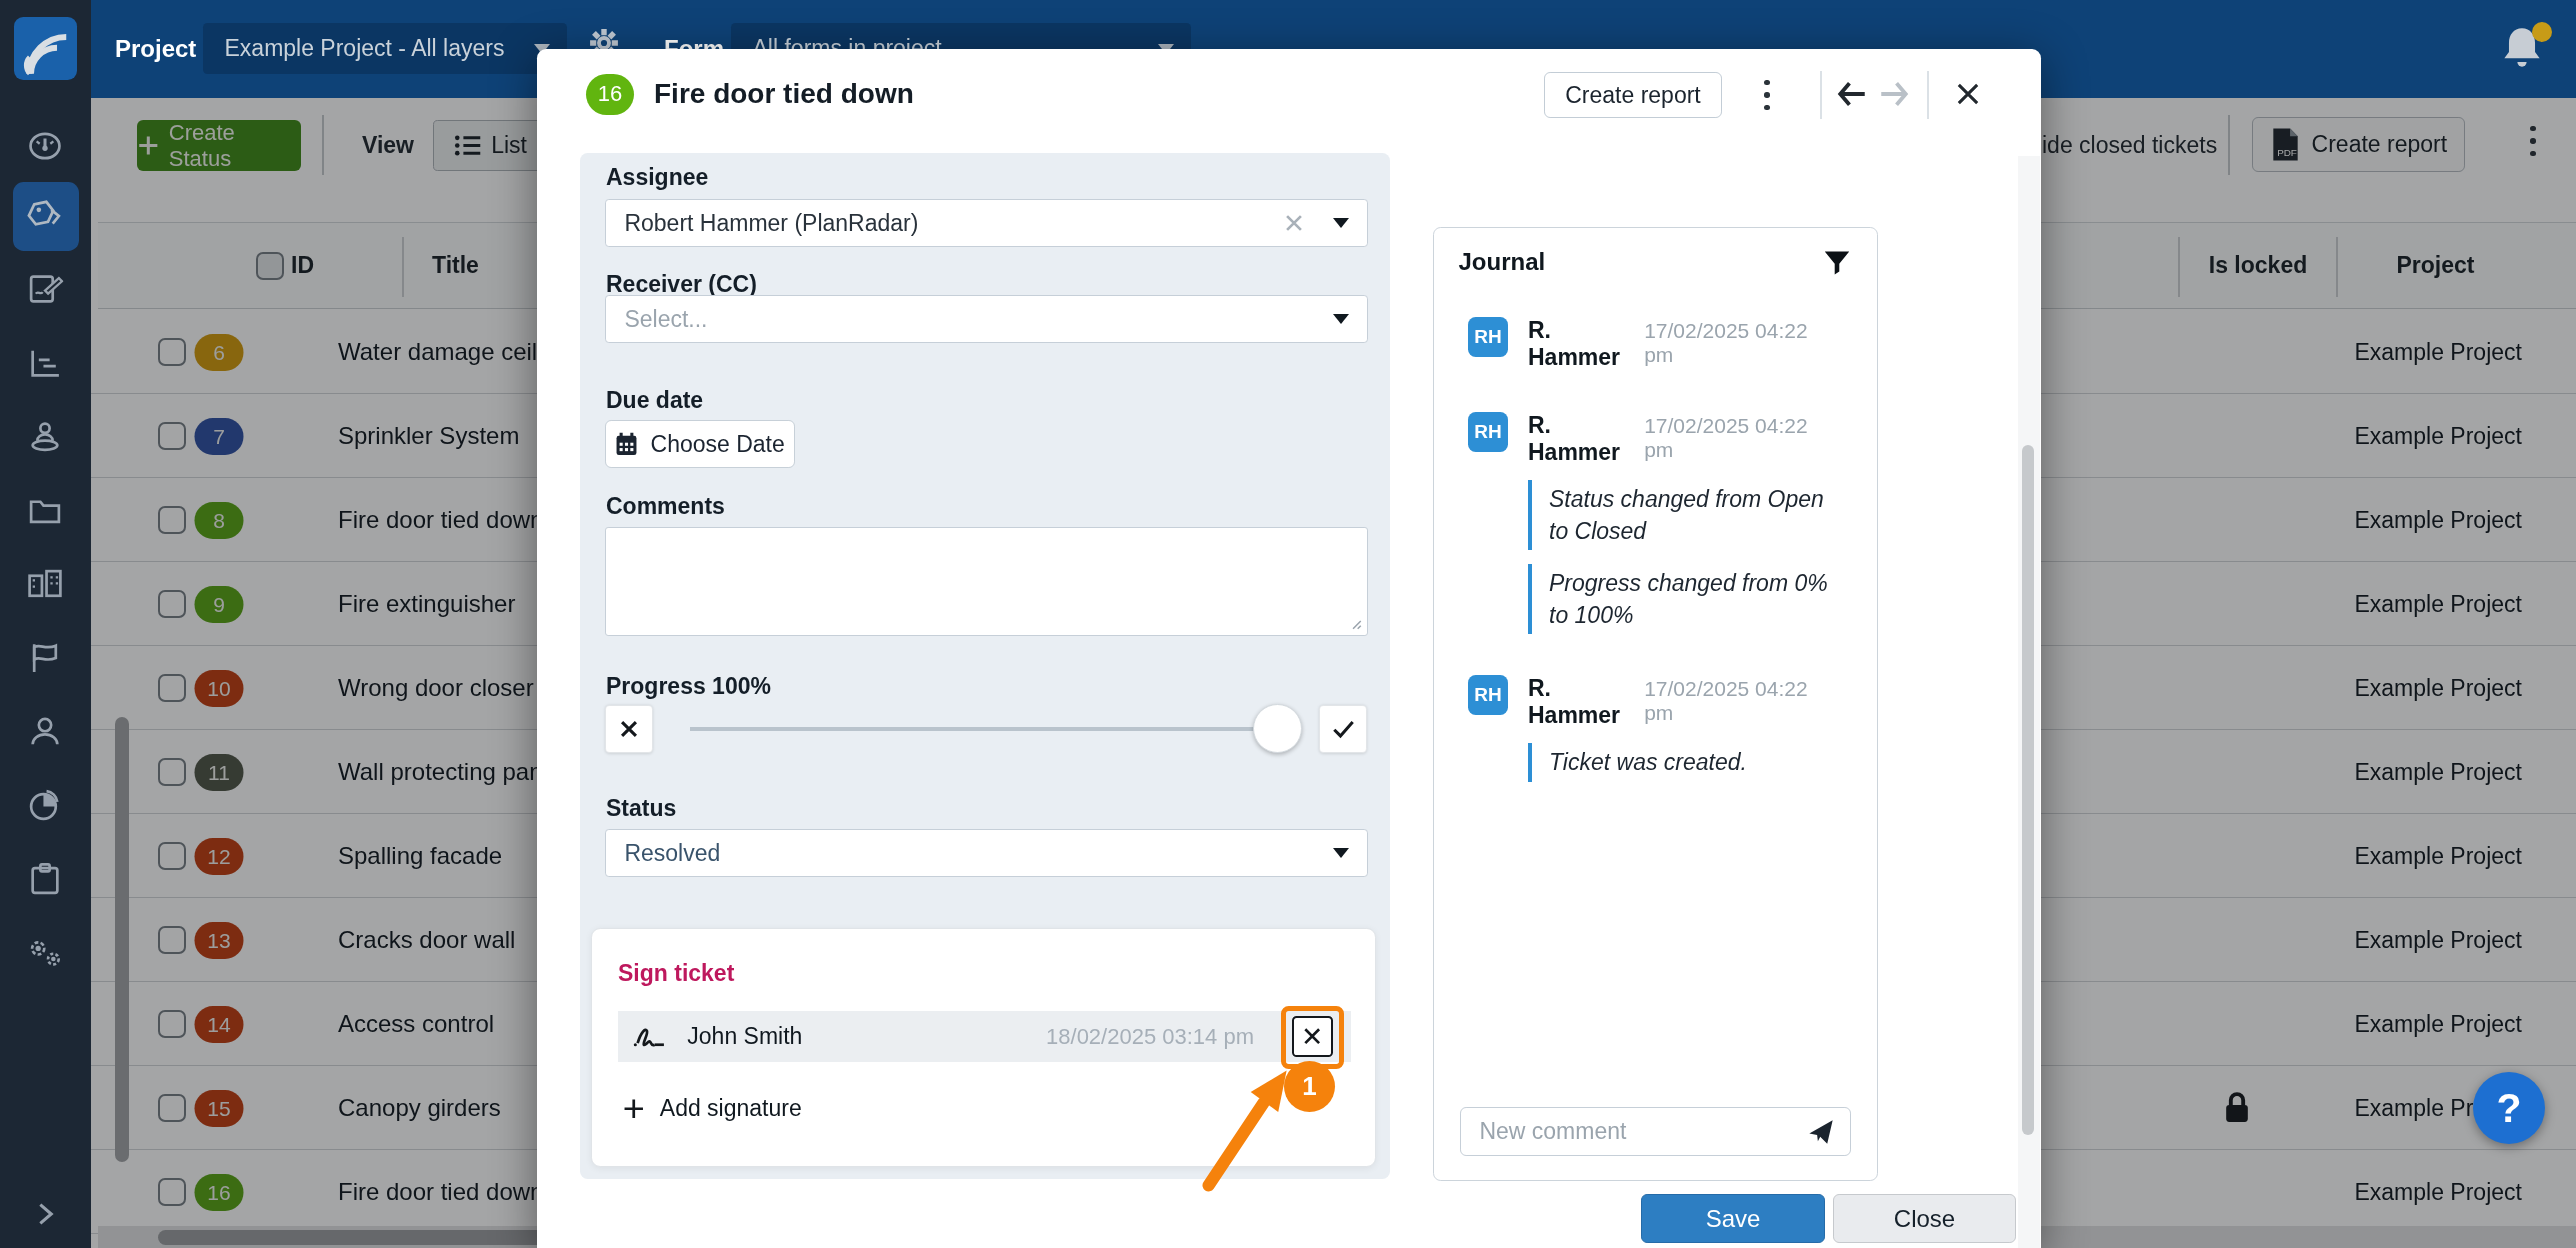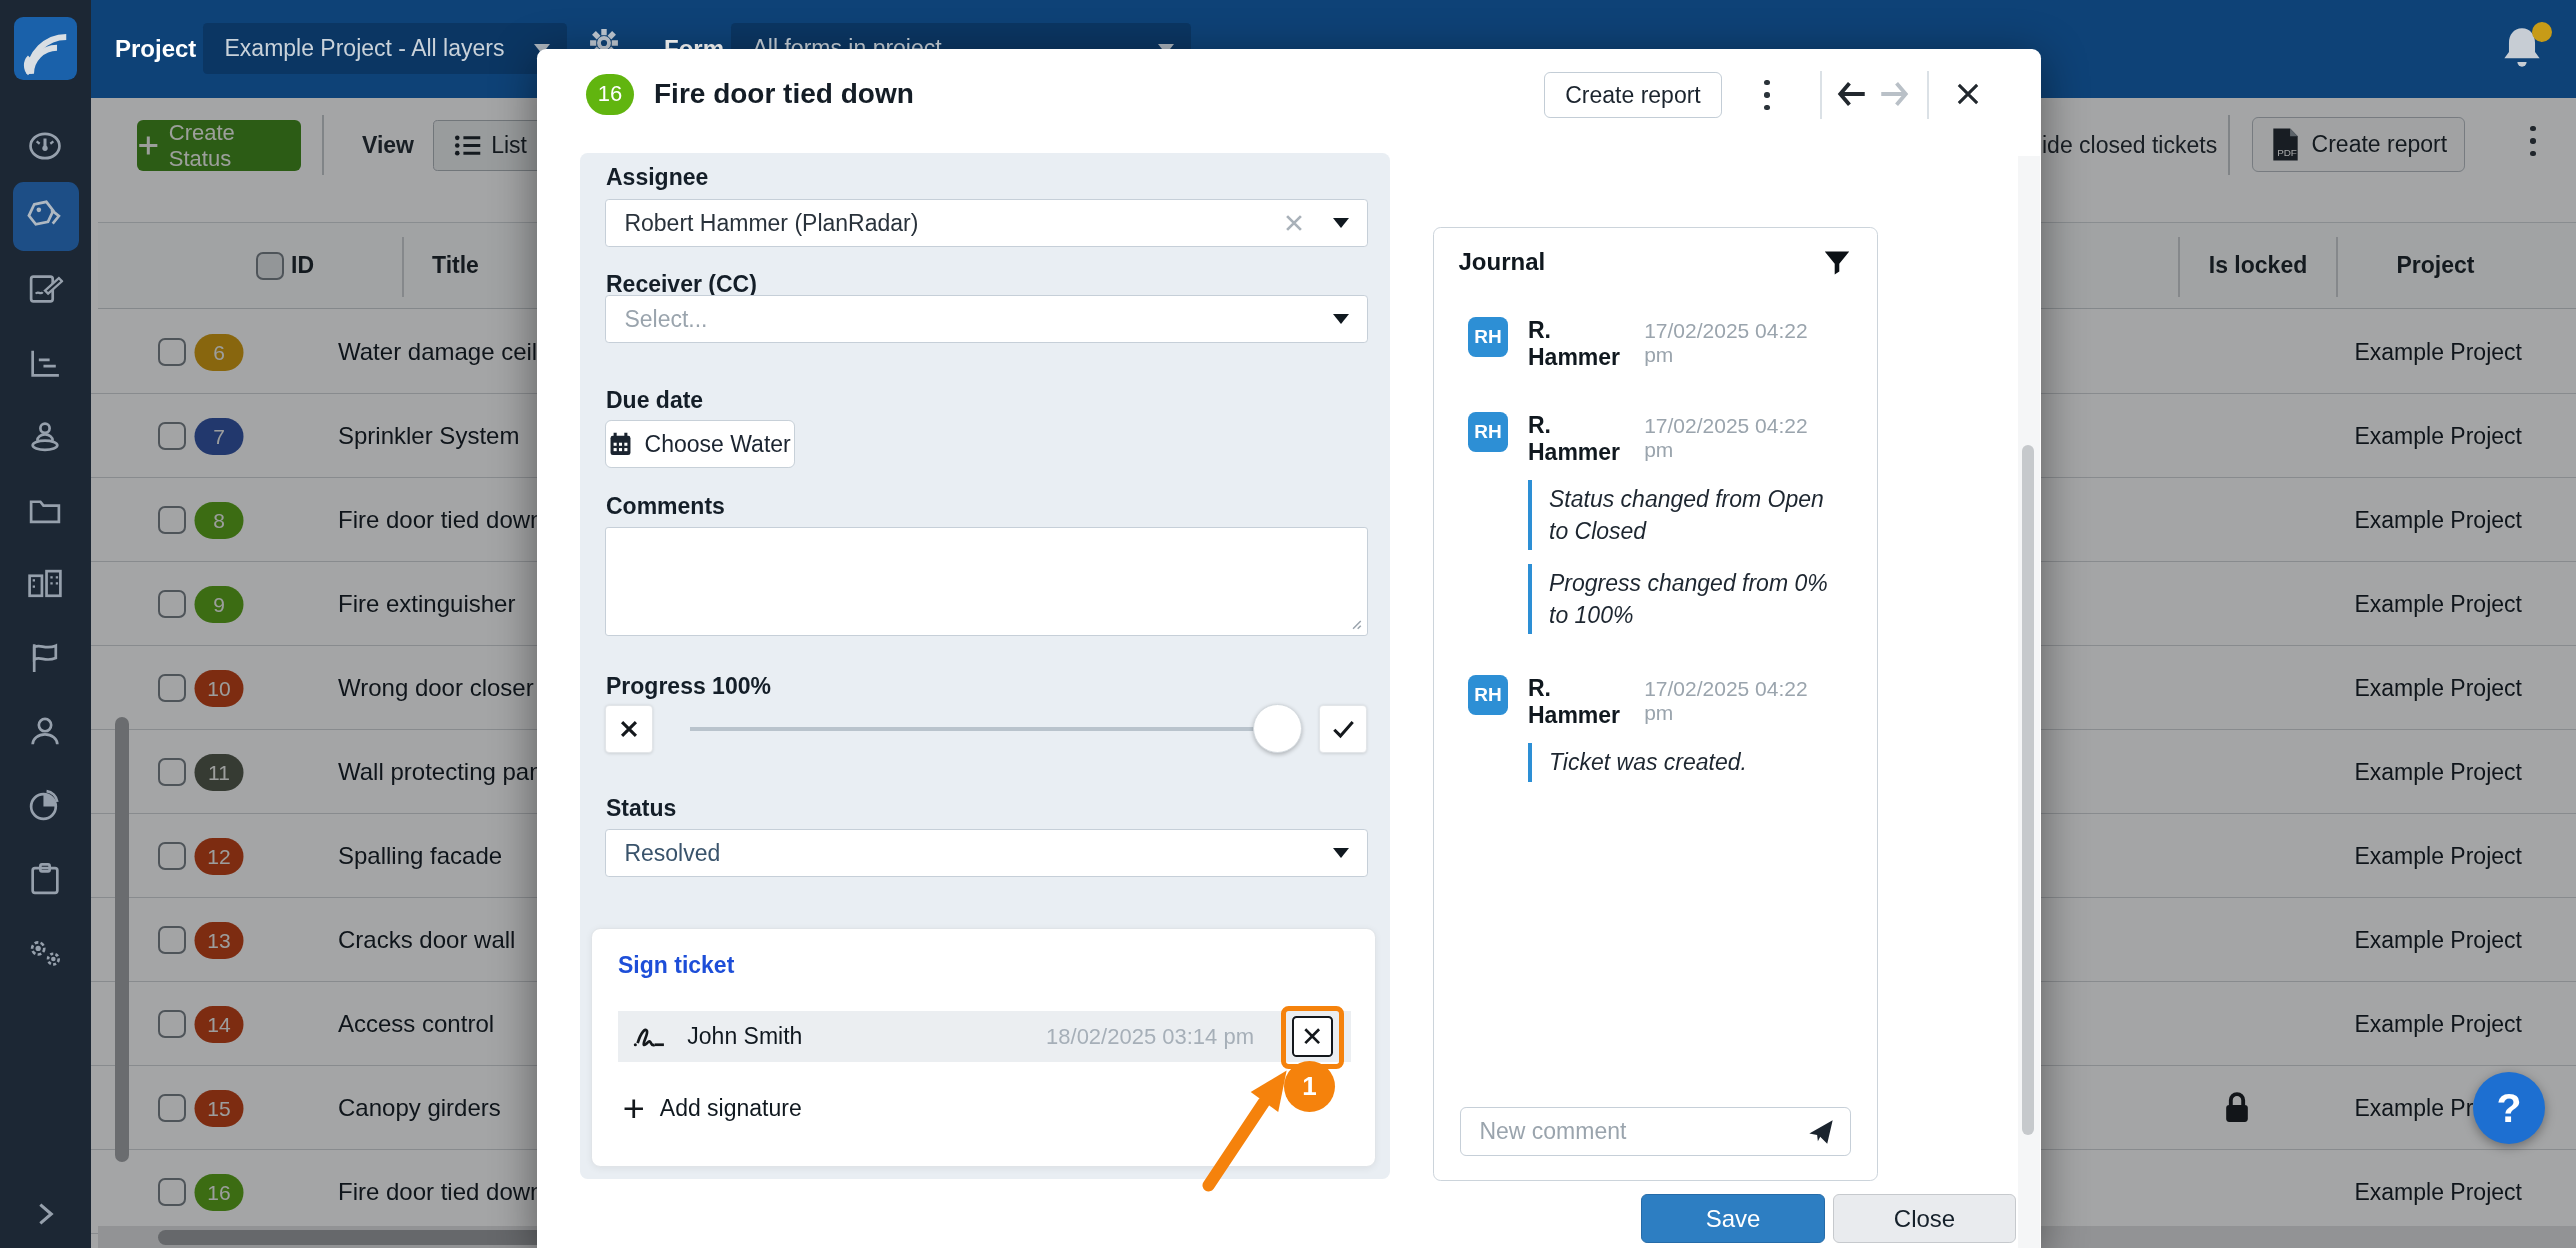--- a/index.html
+++ b/index.html
@@ -71,21 +71,21 @@
   .placeholder { color:#9aa4ad; }
   .f-input .right-ctl { position:absolute; right:18.4px; display:flex; align-items:center; gap:29px; }
   .btn-date { position:absolute; left:68px; width:190px; height:48px; background:#fff; border:1.5px solid #c7d0d8; border-radius:6.1px; display:flex; align-items:center; justify-content:center; gap:12.3px; font-size:23px; color:#1b2430; }
   .f-textarea { position:absolute; left:68px; width:763px; height:109px; background:#fff; border:1.5px solid #c6cfd8; border-radius:3.1px; }
   .resize-glyph { position:absolute; right:4.6px; bottom:4.6px; }
   .sq-btn { position:absolute; width:48px; height:48px; background:#fff; border:0.8px solid #e2e5e8; border-radius:4.6px; box-shadow:0 0.8px 3.1px rgba(0,0,0,.12); display:flex; align-items:center; justify-content:center; }
   .slider-track { position:absolute; left:153px; top:678px; width:608px; height:3.8px; background:#b9c3cc; }
   .slider-handle { position:absolute; left:716px; top:655px; width:49px; height:49px; border-radius:50%; background:#fff; border:1.5px solid #d3d9de; box-shadow:0 1.5px 4.6px rgba(0,0,0,.25); }
 
   .sign-card { position:absolute; left:54px; top:879px; width:785px; height:239px; background:#fff; border:1.5px solid #e0e4e8; border-radius:9.2px; box-shadow:0 1.5px 7.7px rgba(0,0,0,.06); }
-  .sign-title { position:absolute; left:26px; top:23px; font-size:23px; font-weight:bold; color:#1d4ed8; }
+  .sign-title { position:absolute; left:26px; top:31px; font-size:23px; font-weight:bold; color:#be185d; }
   .sign-row { position:absolute; left:26px; top:82px; width:733px; height:51px; background:#ebeef1; display:flex; align-items:center; }
   .sign-name { margin-left:20px; font-size:23px; color:#10181f; }
   .sign-time { position:absolute; right:97px; font-size:22px; color:#a6afb8; }
   .sign-x { position:absolute; left:700px; top:87px; width:41px; height:41px; background:#fff; border:2.3px solid #14181c; border-radius:4.6px; display:flex; align-items:center; justify-content:center; }
   .hl-box { position:absolute; left:689px; top:77px; width:63px; height:63px; border:5.4px solid #f5820c; border-radius:7.7px; }
   .add-sig { position:absolute; left:31px; top:166px; display:flex; align-items:center; gap:15.3px; font-size:23px; color:#10181f; }
   .step-dot { position:absolute; left:747px; top:1012px; width:51px; height:51px; border-radius:50%; background:#f5820c; color:#fff; font-size:26px; font-weight:bold; display:flex; align-items:center; justify-content:center; z-index:6; }
   .arrow-svg { position:absolute; left:641px; top:983px; z-index:5; }
 
   .journal { position:absolute; left:896px; top:178px; width:445px; height:954px; background:#fff; border:1.5px solid #ccd4db; border-radius:7.7px; }
@@ -399,21 +399,21 @@
           <path d="M8 1v7M22 1v7" stroke="#1b2430" stroke-width="4"></path>
         <g fill="#fff">
             <rect x="6" y="14" width="4" height="4"></rect>
             <rect x="13" y="14" width="4" height="4"></rect>
             <rect x="20" y="14" width="4" height="4"></rect>
             <rect x="6" y="21" width="4" height="4"></rect>
             <rect x="13" y="21" width="4" height="4"></rect>
             <rect x="20" y="21" width="4" height="4"></rect>
           </g>
       </svg>
-      <span>Choose Water</span>
+      <span>Choose Date</span>
     </div>
 
     <div class="f-label" style="top:444px">Comments</div>
     <div class="f-textarea" style="top:478px">
       <svg class="resize-glyph" width="12.3" height="12.3" viewBox="0 0 16 16">
           <path d="M14 4L4 14M14 10l-4 4" stroke="#9aa4ad" stroke-width="2"></path>
         </svg>
     </div>
 
     <div class="f-label" style="top:624px">Progress 100%</div>

